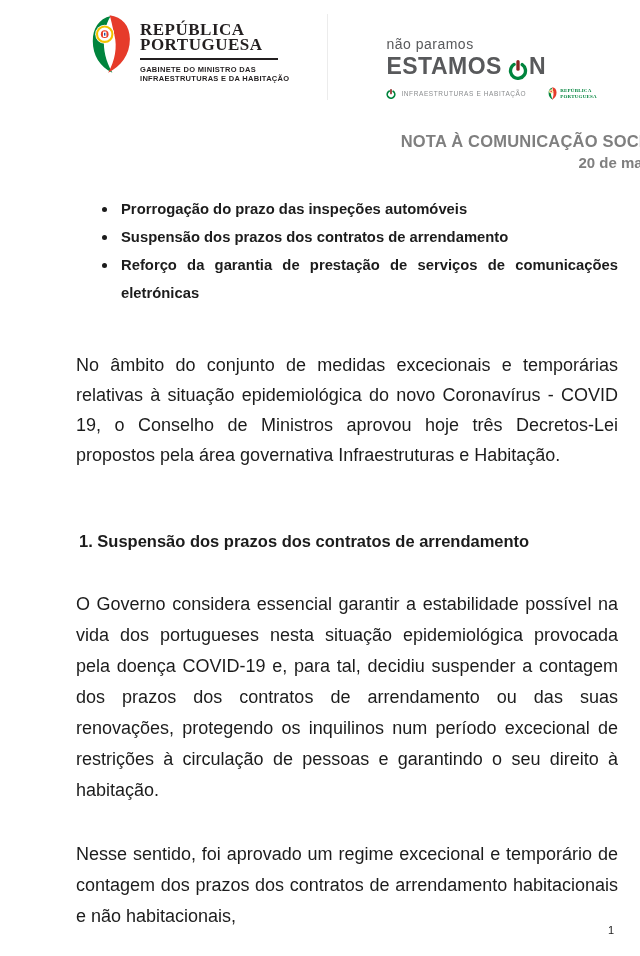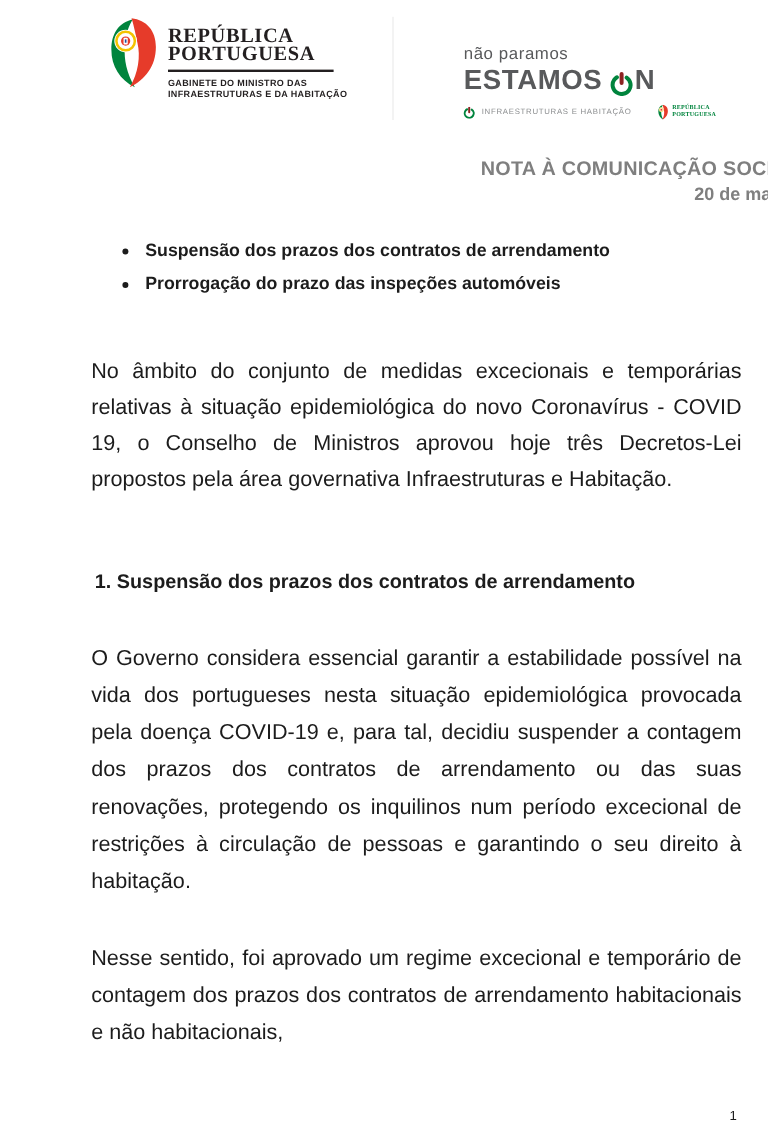--- a/index.html
+++ b/index.html
@@ -182,22 +182,23 @@
 
   <div class="doc-title">
     <div class="t1">NOTA À COMUNICAÇÃO SOCIAL</div>
     <div class="t2">20 de março</div>
   </div>
 
   <div class="content">
 
 
     <ul class="bullet-list">
+      <li>Prorrogação do prazo das inspeções automóveis</li>
       <li>Suspensão dos prazos dos contratos de arrendamento</li>
-      <li>Prorrogação do prazo das inspeções automóveis</li>
+      <li>Reforço da garantia de prestação de serviços de comunicações eletrónicas</li>
     </ul>
 
     <p class="para para-1">No âmbito do conjunto de medidas excecionais e temporárias relativas à situação epidemiológica do novo Coronavírus - COVID 19, o Conselho de Ministros aprovou hoje três Decretos-Lei propostos pela área governativa Infraestruturas e Habitação.</p>
 
     <h2 class="section-heading">1. Suspensão dos prazos dos contratos de arrendamento</h2>
 
     <p class="para para-2">O Governo considera essencial garantir a estabilidade possível na vida dos portugueses nesta situação epidemiológica provocada pela doença COVID-19 e, para tal, decidiu suspender a contagem dos prazos dos contratos de arrendamento ou das suas renovações, protegendo os inquilinos num período excecional de restrições à circulação de pessoas e garantindo o seu direito à habitação.</p>
 
     <p class="para para-3">Nesse sentido, foi aprovado um regime excecional e temporário de contagem dos prazos dos contratos de arrendamento habitacionais e não habitacionais,</p>
   </div>

